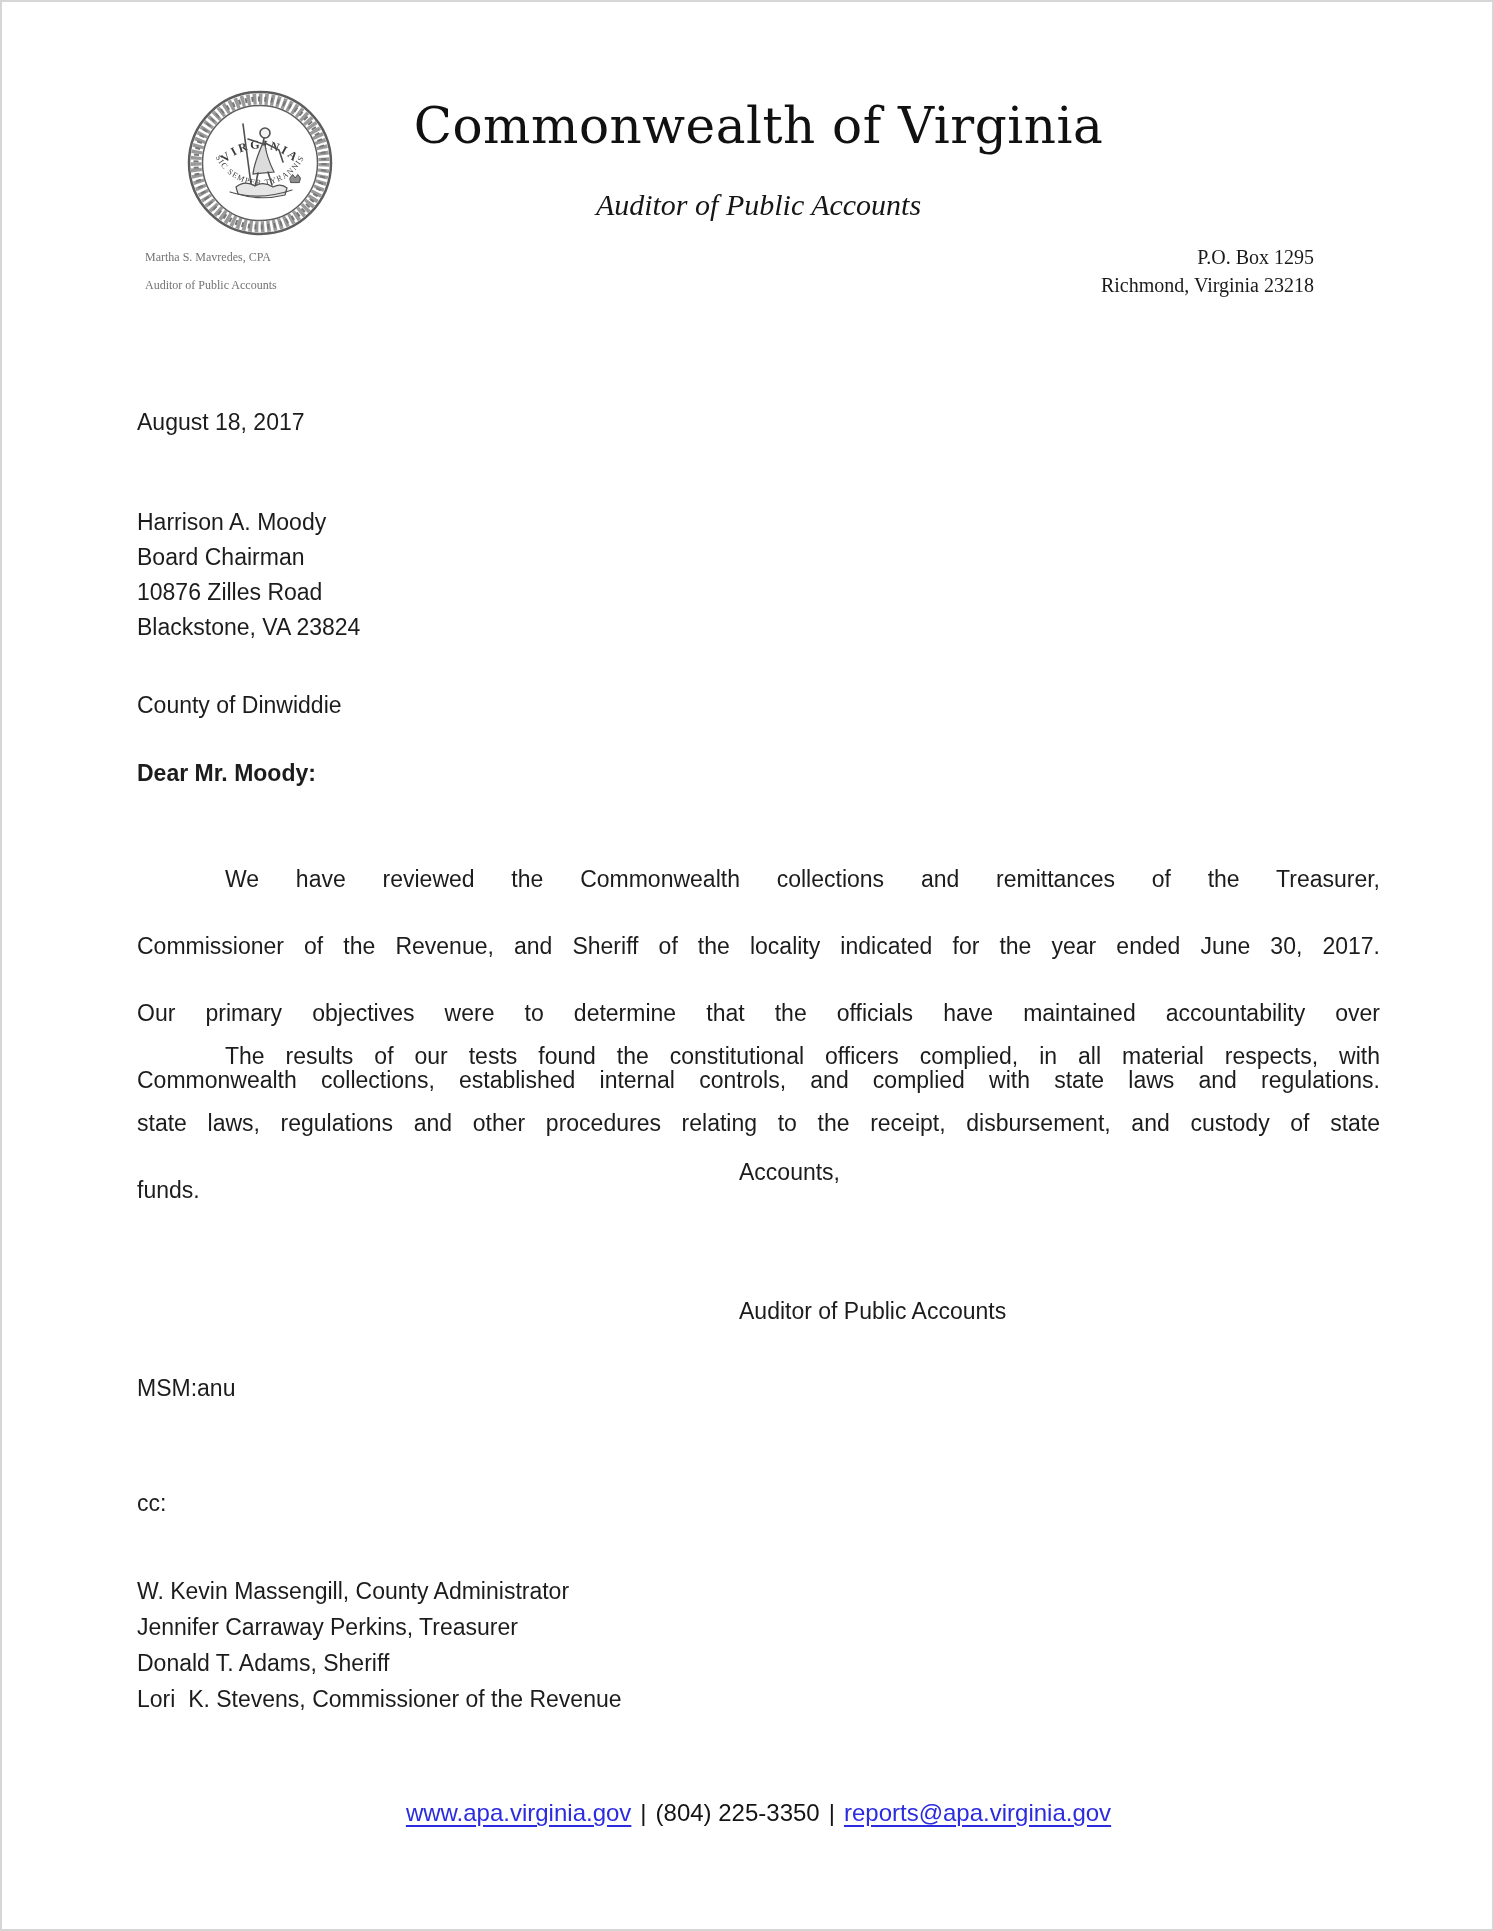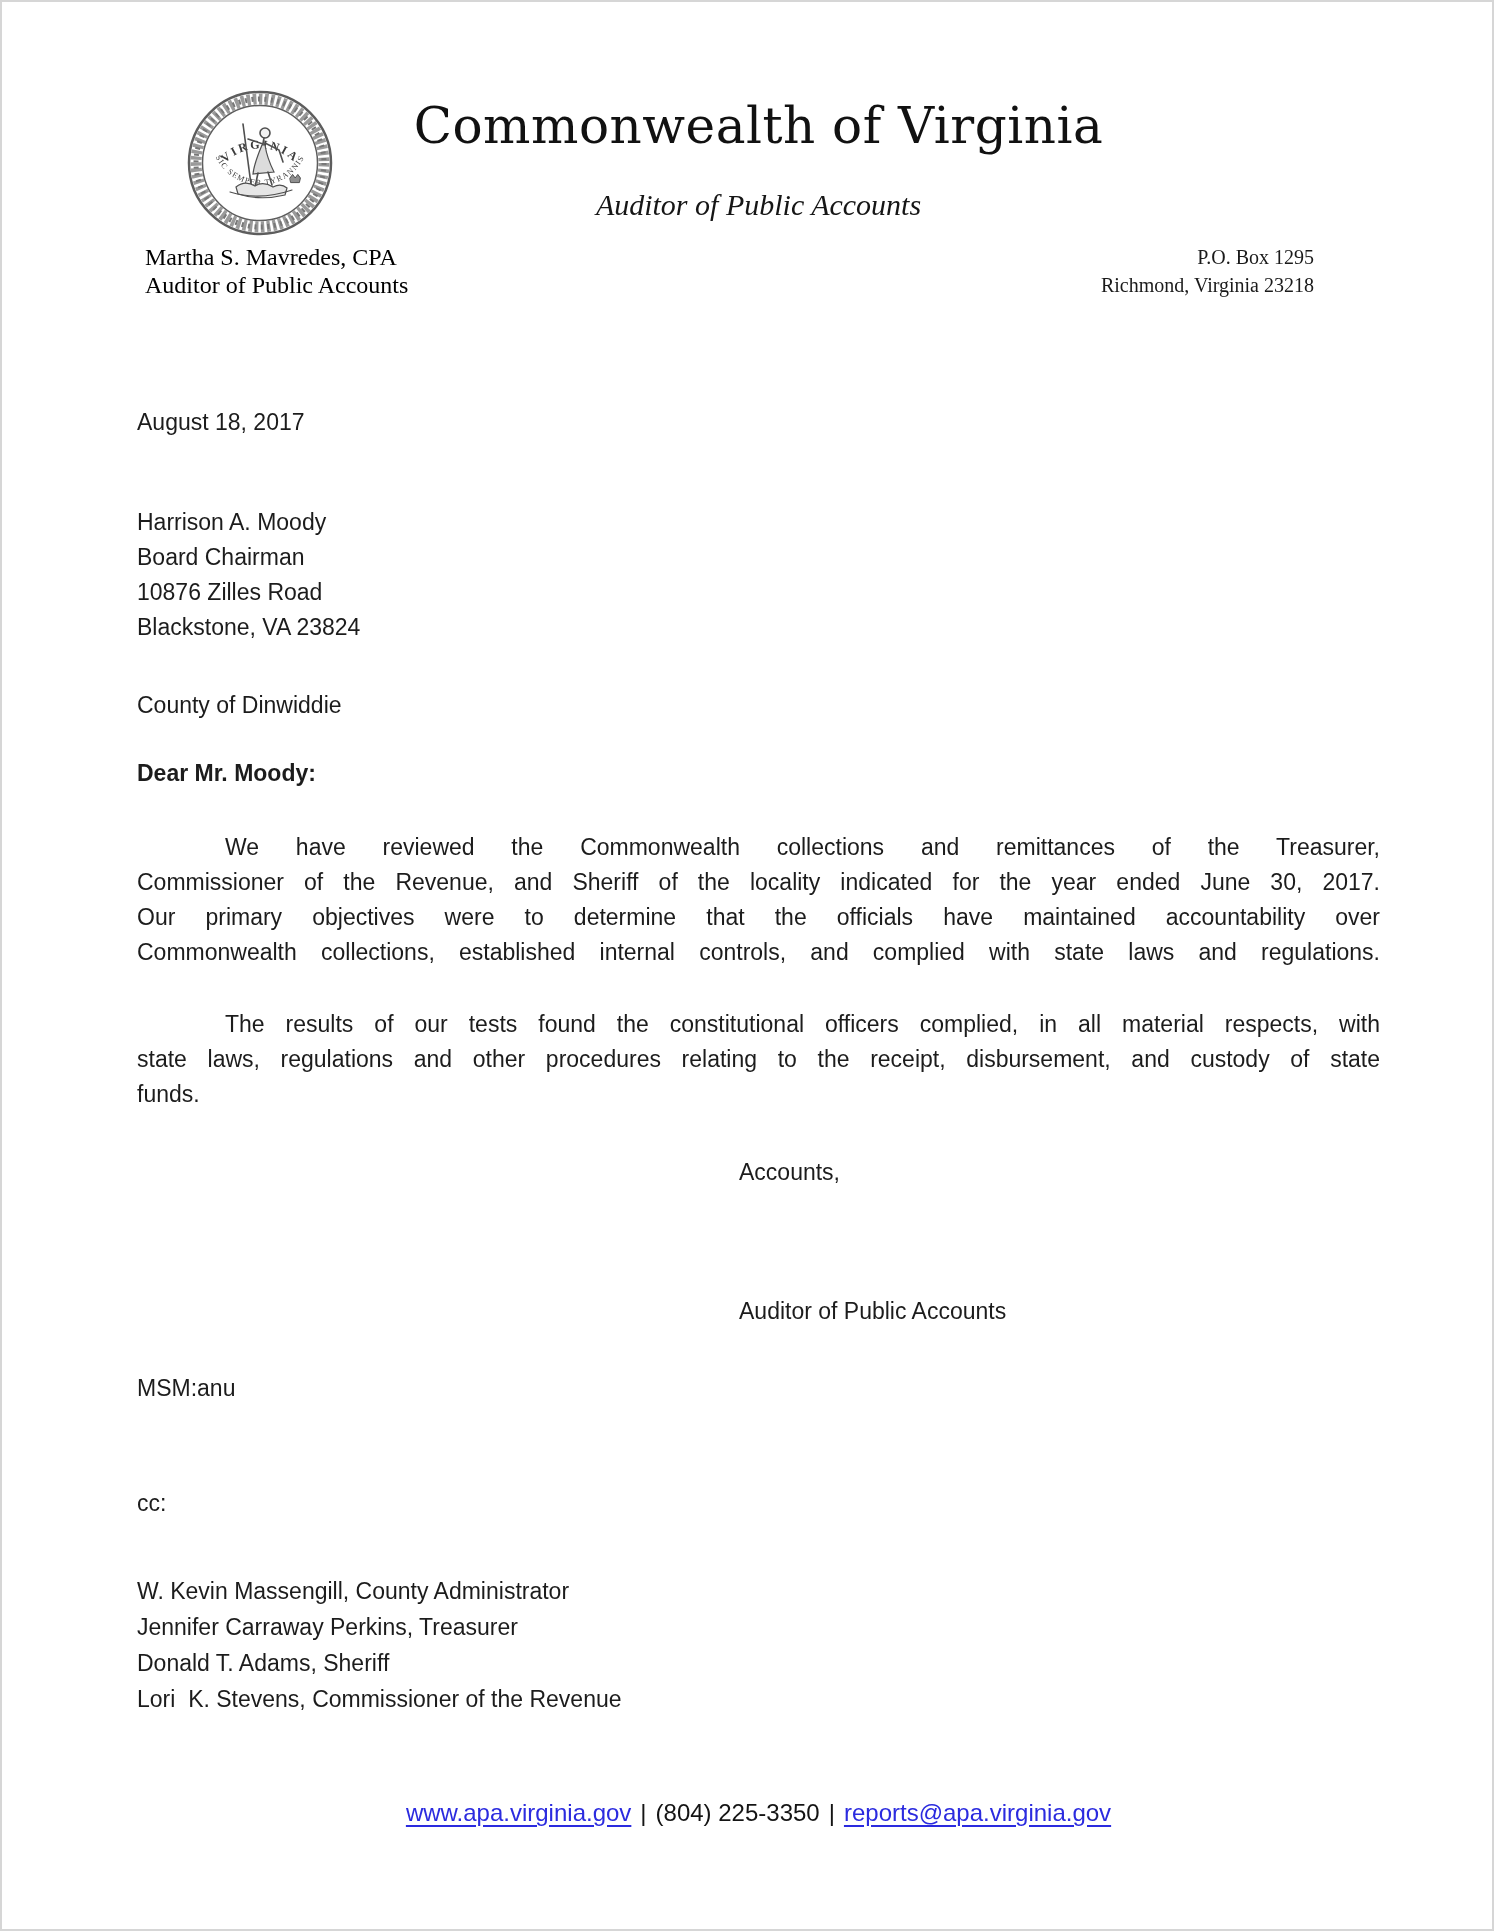--- a/index.html
+++ b/index.html
@@ -31,42 +31,42 @@
     position: absolute; left: 135px; top: 186px; width: 1243px;
     text-align: center;
     font-family: "Liberation Serif", serif;
     font-style: italic;
     font-size: 30px;
     color: #161616;
   }
   .official {
     position: absolute; left: 143px; top: 241px;
     font-family: "Liberation Serif", serif;
-    font-size: 24px; line-height: 28px; color: #000000;
+    font-size: 12px; line-height: 28px; color: #737373;
   }
   .hq-address {
     position: absolute; right: 178px; top: 241px;
     text-align: right;
     font-family: "Liberation Serif", serif;
     font-size: 20px; line-height: 28px; color: #1a1a1a;
   }
 
   
   .date-line {
     position: absolute; left: 135px; top: 407px; width: 1166px;
     text-align: left; font-size: 23px;
   }
   .recipient { position: absolute; left: 135px; top: 503px; font-size: 23px; line-height: 35px; }
   .locality  { position: absolute; left: 135px; top: 690px; font-size: 23px; }
   .salutation{ position: absolute; left: 135px; top: 758px; font-size: 23px; font-weight: bold; }
 
   .para { position: absolute; left: 135px; width: 1243px; font-size: 23px; line-height: 35px; }
   .para-1 { top: 828px; }
   .para-2 { top: 1005px; }
-  .jline { text-align: justify; text-align-last: justify; }
+  .jline { text-align: justify; text-align-last: justify; margin-top: 32px; }
   .jline.first { text-indent: 88px; }
   .jline.last { text-align: left; text-align-last: left; }
 
   .closing      { position: absolute; left: 737px; top: 1157px; font-size: 23px; }
   .signer-title { position: absolute; left: 737px; top: 1296px; font-size: 23px; }
   .reference    { position: absolute; left: 135px; top: 1373px; font-size: 23px; }
 
   .cc-block { position: absolute; left: 135px; top: 1483px; font-size: 23px; line-height: 36px; display: flex; flex-direction: column; }
   .cc-label { width: 88px; flex: 0 0 88px; }
   .cc-line  { white-space: pre-wrap; }

